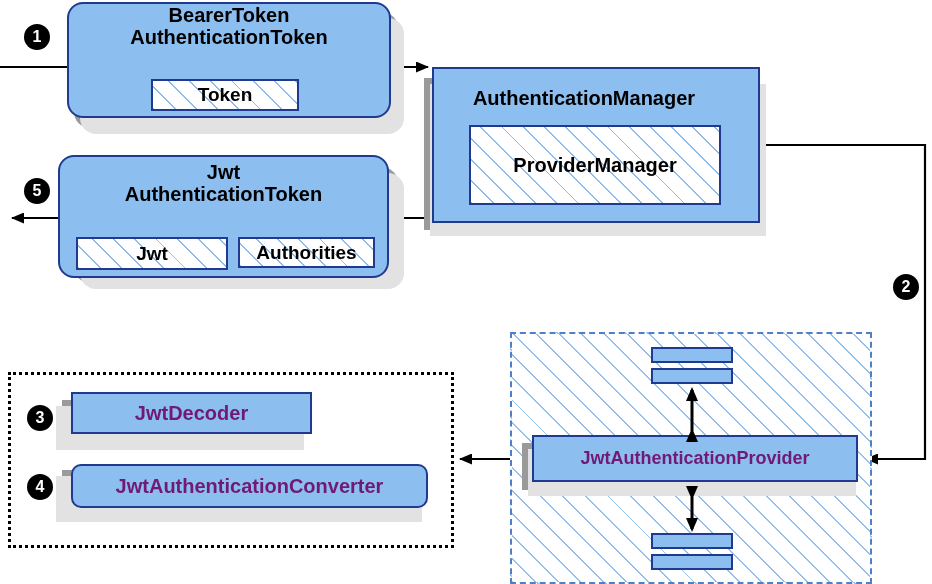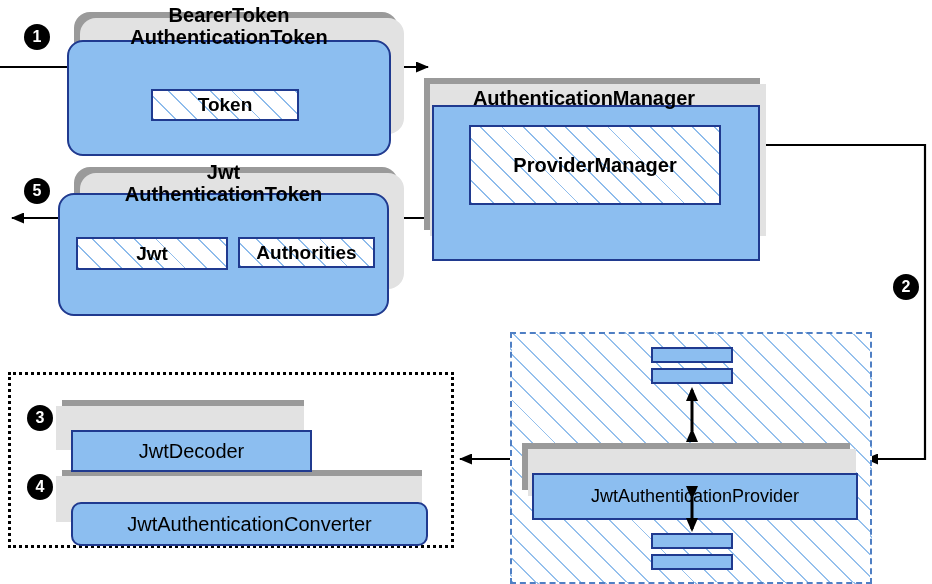--- a/index.html
+++ b/index.html
@@ -33,24 +33,23 @@
   
   .node {
     position: absolute;
     box-sizing: border-box;
     background: #8CBEF0;
     border: 2px solid #203A8F;
     display: flex;
     align-items: center;
     justify-content: center;
     text-align: center;
-    color: #000000;
-    font-weight: normal;
+    color: #701a75;
+    font-weight: bold;
     z-index: 20;
-    margin-top: 38px;
   }
   .node.rounded { border-radius: 16px; }
 
   
   .shadow {
     position: absolute;
     z-index: 10;
   }
   .shadow.dark  { background: #9a9a9a; }
   .shadow.light { background: #e2e2e2; }
@@ -164,21 +163,21 @@
     <line x1="432" y1="218" x2="382" y2="218" stroke="#000" stroke-width="2.2"></line>
 
     <line x1="80" y1="218" x2="12" y2="218" stroke="#000" stroke-width="2.2" marker-end="url(#arrowL)"></line>
   </svg>
 
   <div class="shadow rounded dark" style="left:74px; top:12px;  width:324px; height:116px;"></div>
   <div class="shadow rounded light" style="left:80px; top:18px;  width:324px; height:116px;"></div>
   <div class="node rounded" style="left:67px; top:2px; width:324px; height:116px;"></div>
   <div class="label" style="left:67px; top:4px; width:324px; font-size:20px;">BearerToken
 AuthenticationToken</div>
-  <div class="tokenbox" style="left:151px; top:79px; width:148px; height:32px; font-size:19px;margin-top:10px;">Token</div>
+  <div class="tokenbox" style="left:151px; top:79px; width:148px; height:32px; font-size:19px;">Token</div>
 
   <div class="shadow dark" style="left:424px; top:78px;  width:336px; height:152px;"></div>
   <div class="shadow light" style="left:430px; top:84px;  width:336px; height:152px;"></div>
   <div class="node" style="left:432px; top:67px; width:328px; height:156px;"></div>
   <div class="label" style="left:432px; top:87px; width:304px; font-size:20px;">AuthenticationManager</div>
   <div class="tokenbox" style="left:469px; top:125px; width:252px; height:80px; font-size:20px;">ProviderManager</div>
 
   <div class="shadow rounded dark" style="left:74px; top:167px; width:324px; height:116px;"></div>
   <div class="shadow rounded light" style="left:80px; top:173px; width:324px; height:116px;"></div>
   <div class="node rounded" style="left:58px; top:155px; width:331px; height:123px;"></div>

